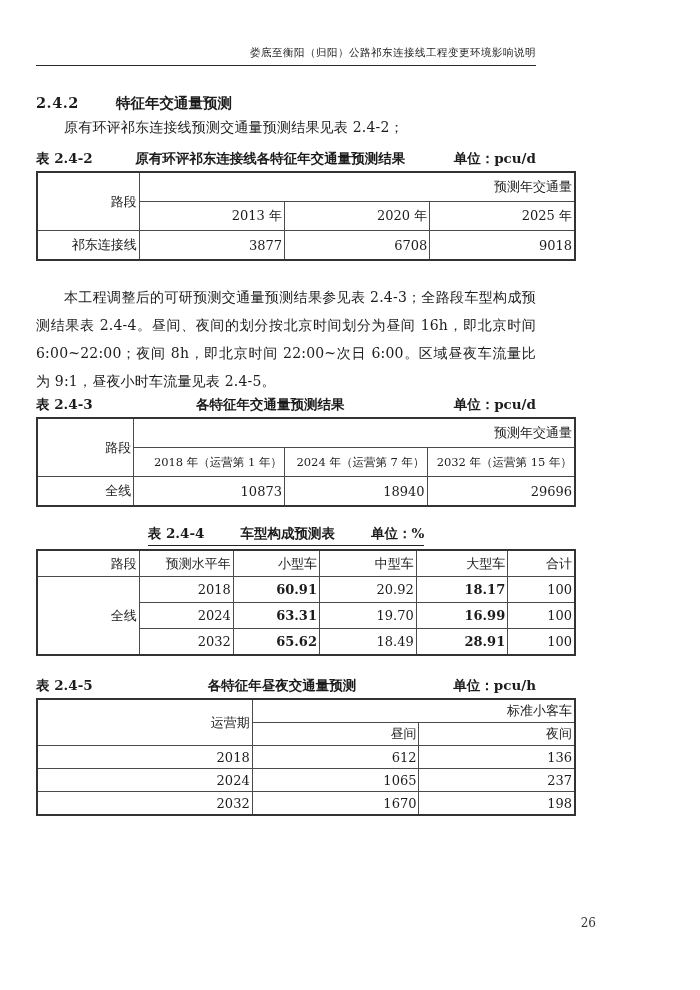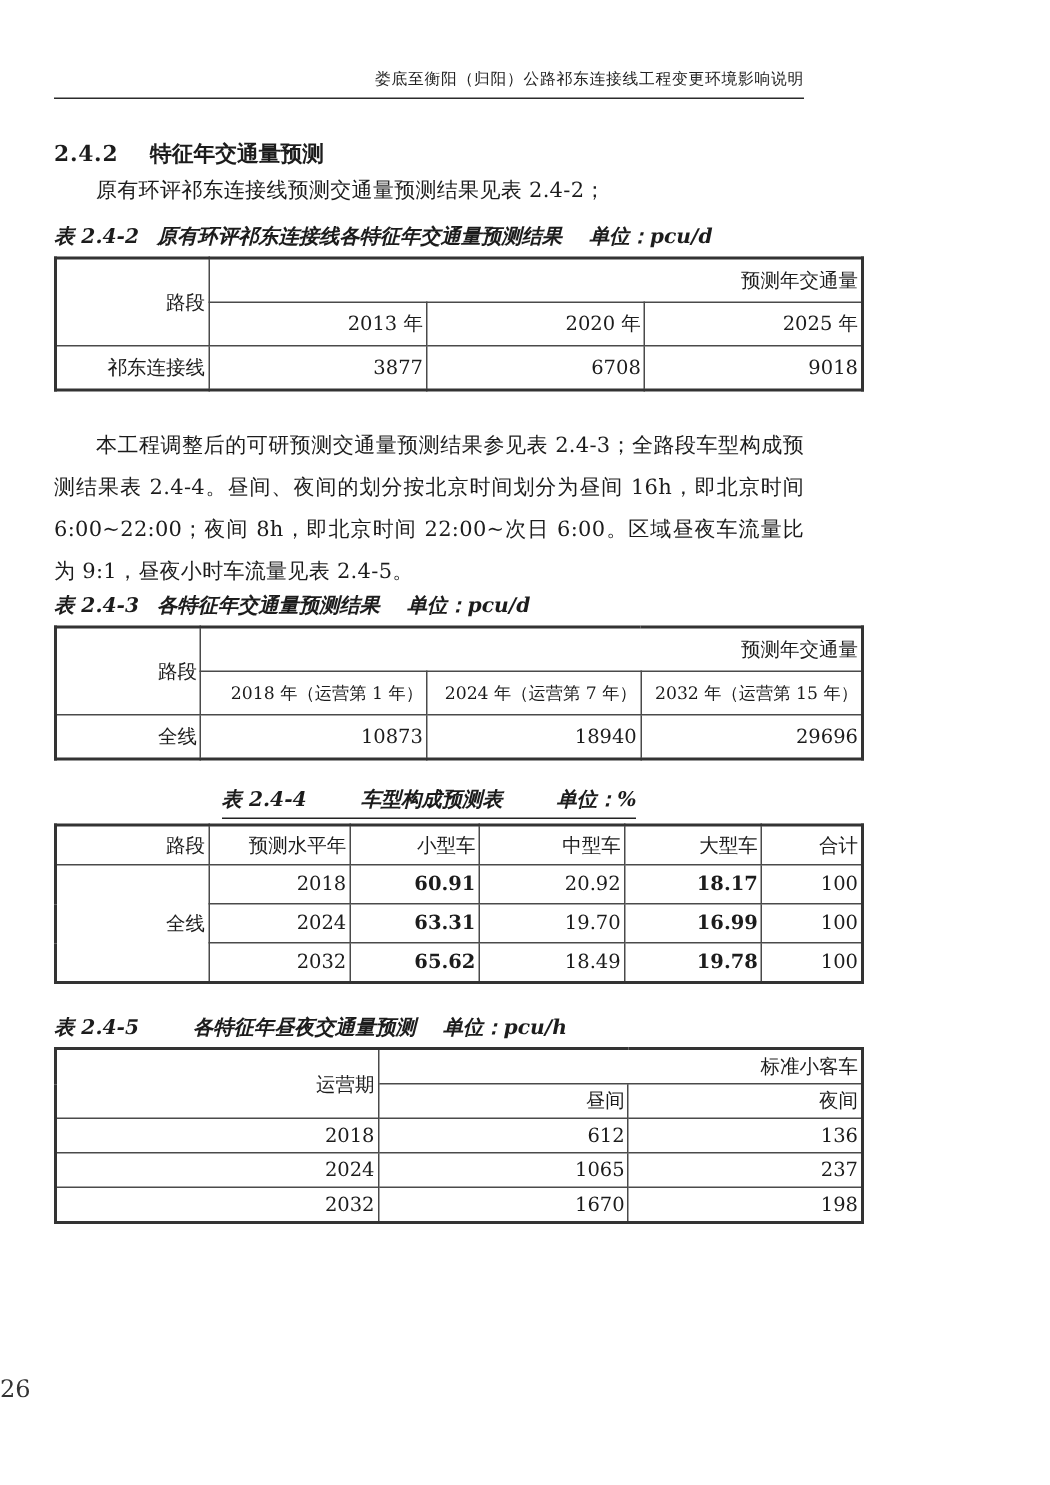--- a/index.html
+++ b/index.html
@@ -13,30 +13,30 @@
     width:596px;height:990px;
     padding:46px 60px 0 36px;
   }
   .doc-header{
     text-align:right;font-size:10.5px;letter-spacing:.5px;
     padding-bottom:5px;border-bottom:1.5px solid #2b2b2b;color:#222;
   }
   .section-heading{
     margin-top:26px;font-size:14.5px;font-weight:bold;line-height:21px;
   }
-  .section-heading .sec-num{margin-right:16px;letter-spacing:.5px;text-align:center;}
+  .section-heading .sec-num{margin-right:32px;letter-spacing:.5px;text-align:center;}
   .para{
     margin:0;font-size:14px;line-height:28px;text-align:justify;
     text-indent:2em;letter-spacing:.2px;
   }
   .p1{margin-top:6px;}
   .p3{margin-top:22px;}
   .caption{
-    display:flex;justify-content:flex-start;align-items:baseline;
-    font-size:13.5px;font-weight:bold;line-height:19px;font-style:italic;
+    display:flex;justify-content:space-between;align-items:baseline;
+    font-size:13.5px;font-weight:bold;line-height:19px;
   }
   .caption .gap{display:inline-block;}
   .gap-sm{width:12px;}
   .gap-md{width:18px;}
   .gap-w{width:36px;}
   .cap-t2{margin-top:8px;}
   .cap-t3{margin-top:0px;}
   .cap-t4{margin-top:17px;}
   .cap-t5{margin-top:20px;}
   .cap-underline{border-bottom:1.5px solid #222;padding-bottom:2px;width:fit-content;margin-left:auto;margin-right:auto;}
@@ -51,21 +51,21 @@
     padding:0 2px;overflow:hidden;white-space:nowrap;
   }
   .t2 td,.t3 td{height:28px;}
   .t4 td{height:25px;}
   .t5 td{height:22px;}
   .t2{margin-top:3px;}
   .t3 td.yr-hdr{font-size:11.5px;}
   .t4 td.bold-col{font-weight:bold;}
   .page-number{
     position:absolute;left:0;right:0;top:916px;
-    text-align:left;font-size:16px;color:#333;
+    text-align:right;font-size:12px;color:#333;
   }
 </style>
 </head>
 <body>
 
 <div class="page">
 
   <div class="doc-header">
     <span>娄底至衡阳（归阳）公路祁东连接线工程变更环境影响说明</span>
   </div>
@@ -187,21 +187,21 @@
       <td>2024</td>
       <td class="bold-col">63.31</td>
       <td>19.70</td>
       <td class="bold-col">16.99</td>
       <td>100</td>
     </tr>
     <tr>
       <td>2032</td>
       <td class="bold-col">65.62</td>
       <td>18.49</td>
-      <td class="bold-col">19.78</td>
+      <td class="bold-col">28.91</td>
       <td>100</td>
     </tr>
   </tbody>
     </table>
 
   <div class="caption cap-t5">
     <span>表 2.4-5</span>
       <span class="gap gap-w"></span>
     <span>各特征年昼夜交通量预测</span>
       <span class="gap gap-md"></span>

